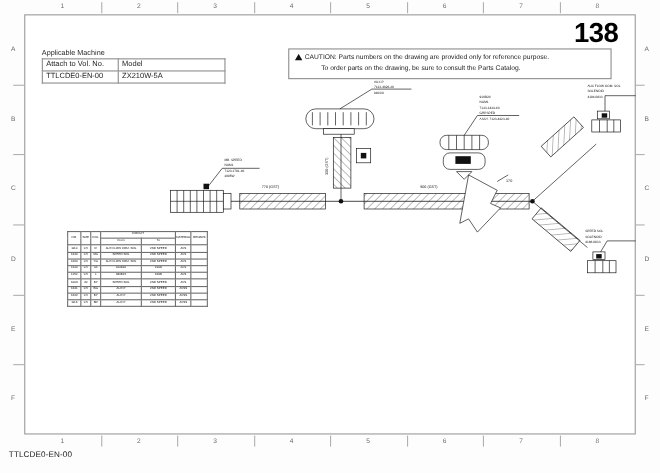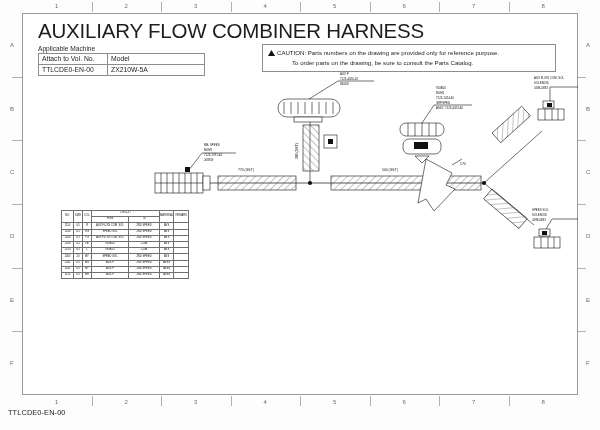--- a/index.html
+++ b/index.html
@@ -248,21 +248,21 @@
       <div class="zone-letter" style="left: 586px; top: 235.833px;">D</div>
       <div class="tick-h" style="left: 576px; top: 204px; width: 10px;"></div>
       <div class="zone-letter" style="left: 586px; top: 299.5px;">E</div>
       <div class="tick-h" style="left: 576px; top: 267.667px; width: 10px;"></div>
       <div class="zone-letter" style="left: 586px; top: 363.167px;">F</div>
       <div class="tick-h" style="left: 576px; top: 331.333px; width: 10px;"></div>
     </div>
 
   <div class="frame"></div>
 
-  <div class="sheet-title">AUXILIARY FLOW COMBINER HARNESS</div>
+  <div class="sheet-number">138</div>
 
   <div class="applicable-label">Applicable Machine</div>
   <table class="machine-table">
     <tbody>
         <tr>
       <td class="c-attach">Attach to Vol. No.</td>
       <td class="c-model">Model</td>
     </tr>
     <tr>
       <td class="c-attach">TTLCDE0-EN-00</td>

